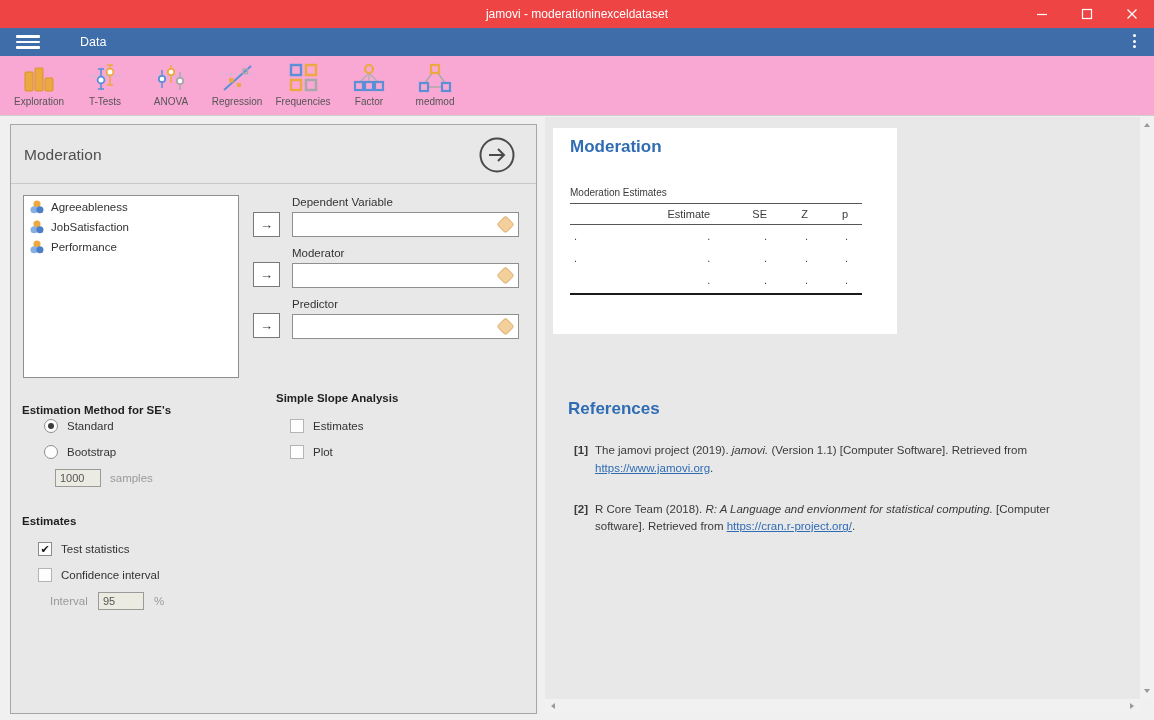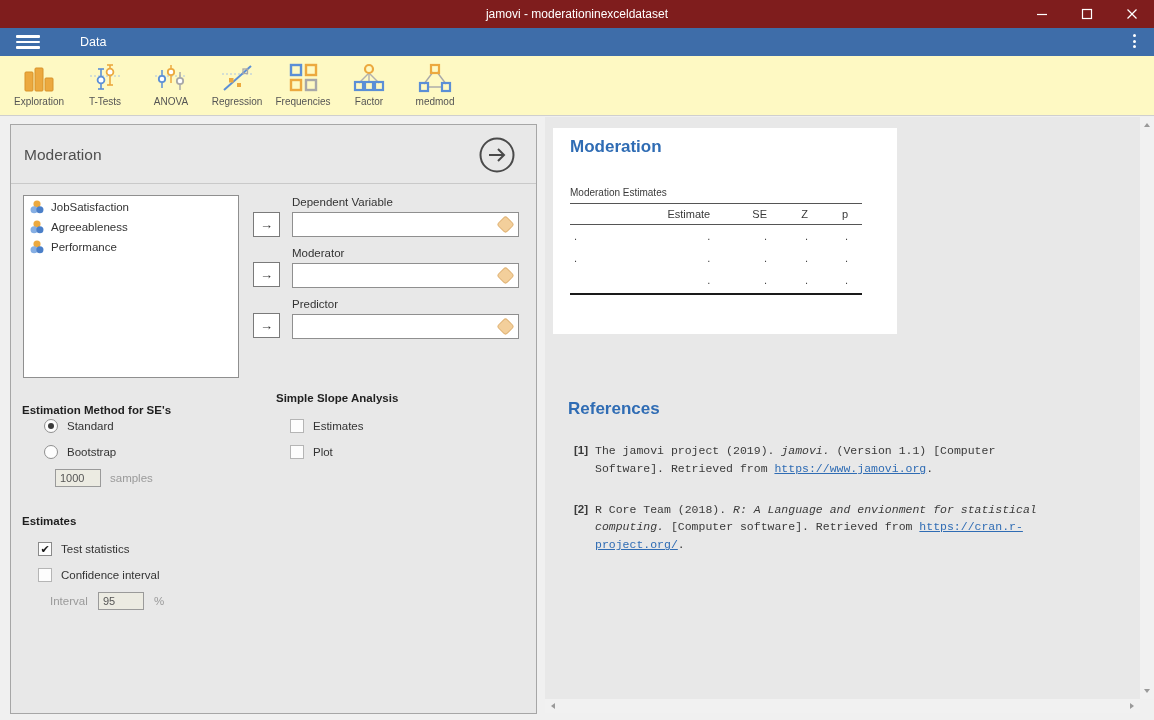--- a/index.html
+++ b/index.html
@@ -1,37 +1,37 @@
 <!DOCTYPE html>
 <html><head>
 <meta charset="utf-8">
 <style>
   * { margin:0; padding:0; box-sizing:border-box; }
   html,body { width:1154px; height:720px; overflow:hidden;
     font-family:"Liberation Sans", sans-serif; background:#f0f0f0; }
 
   
-  .titlebar { position:absolute; left:0; top:0; width:1154px; height:28px; background:#7f1d1d; }
+  .titlebar { position:absolute; left:0; top:0; width:1154px; height:28px; background:#ef4444; }
   .win-title { position:absolute; left:0; right:0; top:0; height:28px; line-height:28px;
     text-align:center; color:#fff; font-size:12px; }
   .win-controls { position:absolute; right:0; top:0; display:flex; }
   .win-btn { width:45px; height:28px; display:flex; align-items:center; justify-content:center; }
 
   
   .tabbar { position:absolute; left:0; top:28px; width:1154px; height:28px; background:#3e6da9; }
   .hamburger { position:absolute; left:16px; top:7px; width:24px; height:14px; cursor:pointer; }
   .hamburger i { display:block; height:2.5px; background:#fff; margin-bottom:3px; border-radius:1px; }
   .tabs { position:absolute; left:56px; top:0; display:flex; height:28px;flex-direction:column; }
   .tab { height:28px; line-height:28px; padding:0 24px; color:#fff; font-size:12.5px; cursor:pointer; }
   .tab.active { background:#f7f7f7; color:#3e6da9; }
   .kebab { position:absolute; right:12px; top:6px; width:16px; height:16px; }
   .kebab i { display:block; width:3px; height:3px; border-radius:50%; background:#fff; margin:0 auto 2.5px; }
 
   
-  .ribbon { position:absolute; left:0; top:56px; width:1154px; height:60px; background:#fef9c3;
+  .ribbon { position:absolute; left:0; top:56px; width:1154px; height:60px; background:#f9a8d4;
     border-bottom:1px solid #cfcfcf; }
   .ribbon-items { position:absolute; left:6px; top:4px; display:flex; }
   .ribbon-item { width:66px; text-align:center; cursor:pointer; padding-top:2px; }
   .ricon { height:32px; display:flex; align-items:center; justify-content:center; }
   .rlabel { font-size:10px; color:#555; margin-top:2px; white-space:nowrap; }
   .modules-item { position:absolute; right:6px; top:6px; width:74px; text-align:center; cursor:pointer; }
 
   
   .main { position:absolute; left:0; top:117px; width:1154px; height:558px; background:#f0f0f0; }
 
@@ -82,21 +82,21 @@
   table.res thead tr { border-top:1.5px solid #555; border-bottom:1.5px solid #555; }
   table.res th { font-weight:normal; text-align:right; padding:4px 14px 4px 0; }
   table.res th:first-child, table.res td:first-child { text-align:left; padding-left:4px; }
   table.res td { text-align:right; padding:5px 14px 5px 0; color:#444; }
   table.res tbody tr:last-child td { padding-bottom:7px; }
   table.res tbody { border-bottom:2.5px solid #1a1a1a; }
   .refs { position:absolute; left:23px; top:282px; width:520px; }
   .res-h2 { font-size:17px; font-weight:bold; color:#2f6cb4; }
   .ref { display:flex; gap:7px; margin-top:23px; font-size:11.5px; color:#3a3a3a; line-height:1.55; }
   .ref-num { font-weight:bold; width:20px; flex-shrink:0; text-align:right; }
-  .ref-body { width:468px;font-family:Liberation Mono, monospace; }
+  .ref-body { width:468px; }
   .ref a { color:#2f6cb4; text-decoration:underline; cursor:pointer; }
 
   
   .vscroll { position:absolute; right:0; top:0; width:14px; height:582px; background:#f1f1f1; }
   .hscroll { position:absolute; left:545px; top:582px; width:595px; height:14px; background:#f1f1f1; }
   .sb-arrow { position:absolute; width:0; height:0; }
   .sb-up    { left:4px; top:6px; border-left:3.5px solid transparent; border-right:3.5px solid transparent; border-bottom:4px solid #9a9a9a; }
   .sb-down  { left:4px; bottom:6px; border-left:3.5px solid transparent; border-right:3.5px solid transparent; border-top:4px solid #9a9a9a; }
   .sb-left  { left:6px; top:4px; border-top:3.5px solid transparent; border-bottom:3.5px solid transparent; border-right:4px solid #9a9a9a; }
   .sb-right { right:6px; top:4px; border-top:3.5px solid transparent; border-bottom:3.5px solid transparent; border-left:4px solid #9a9a9a; }
@@ -252,29 +252,29 @@
       </div>
     </div>
 
     <div class="var-list">
       <div class="var-row">
         <svg width="14" height="14" viewBox="0 0 13 13">
           <circle cx="6.5" cy="3.8" r="3.3" fill="#eca93f"></circle>
             <circle cx="3.8" cy="9" r="3.3" fill="#85aee3"></circle>
             <circle cx="9.2" cy="9" r="3.3" fill="#4b7fc8"></circle>
         </svg>
-        <span>JobSatisfaction</span>
+        <span>Agreeableness</span>
       </div>
       <div class="var-row">
         <svg width="14" height="14" viewBox="0 0 13 13">
           <circle cx="6.5" cy="3.8" r="3.3" fill="#eca93f"></circle>
             <circle cx="3.8" cy="9" r="3.3" fill="#85aee3"></circle>
             <circle cx="9.2" cy="9" r="3.3" fill="#4b7fc8"></circle>
         </svg>
-        <span>Agreeableness</span>
+        <span>JobSatisfaction</span>
       </div>
       <div class="var-row">
         <svg width="14" height="14" viewBox="0 0 13 13">
           <circle cx="6.5" cy="3.8" r="3.3" fill="#eca93f"></circle>
             <circle cx="3.8" cy="9" r="3.3" fill="#85aee3"></circle>
             <circle cx="9.2" cy="9" r="3.3" fill="#4b7fc8"></circle>
         </svg>
         <span>Performance</span>
       </div>
     </div>

